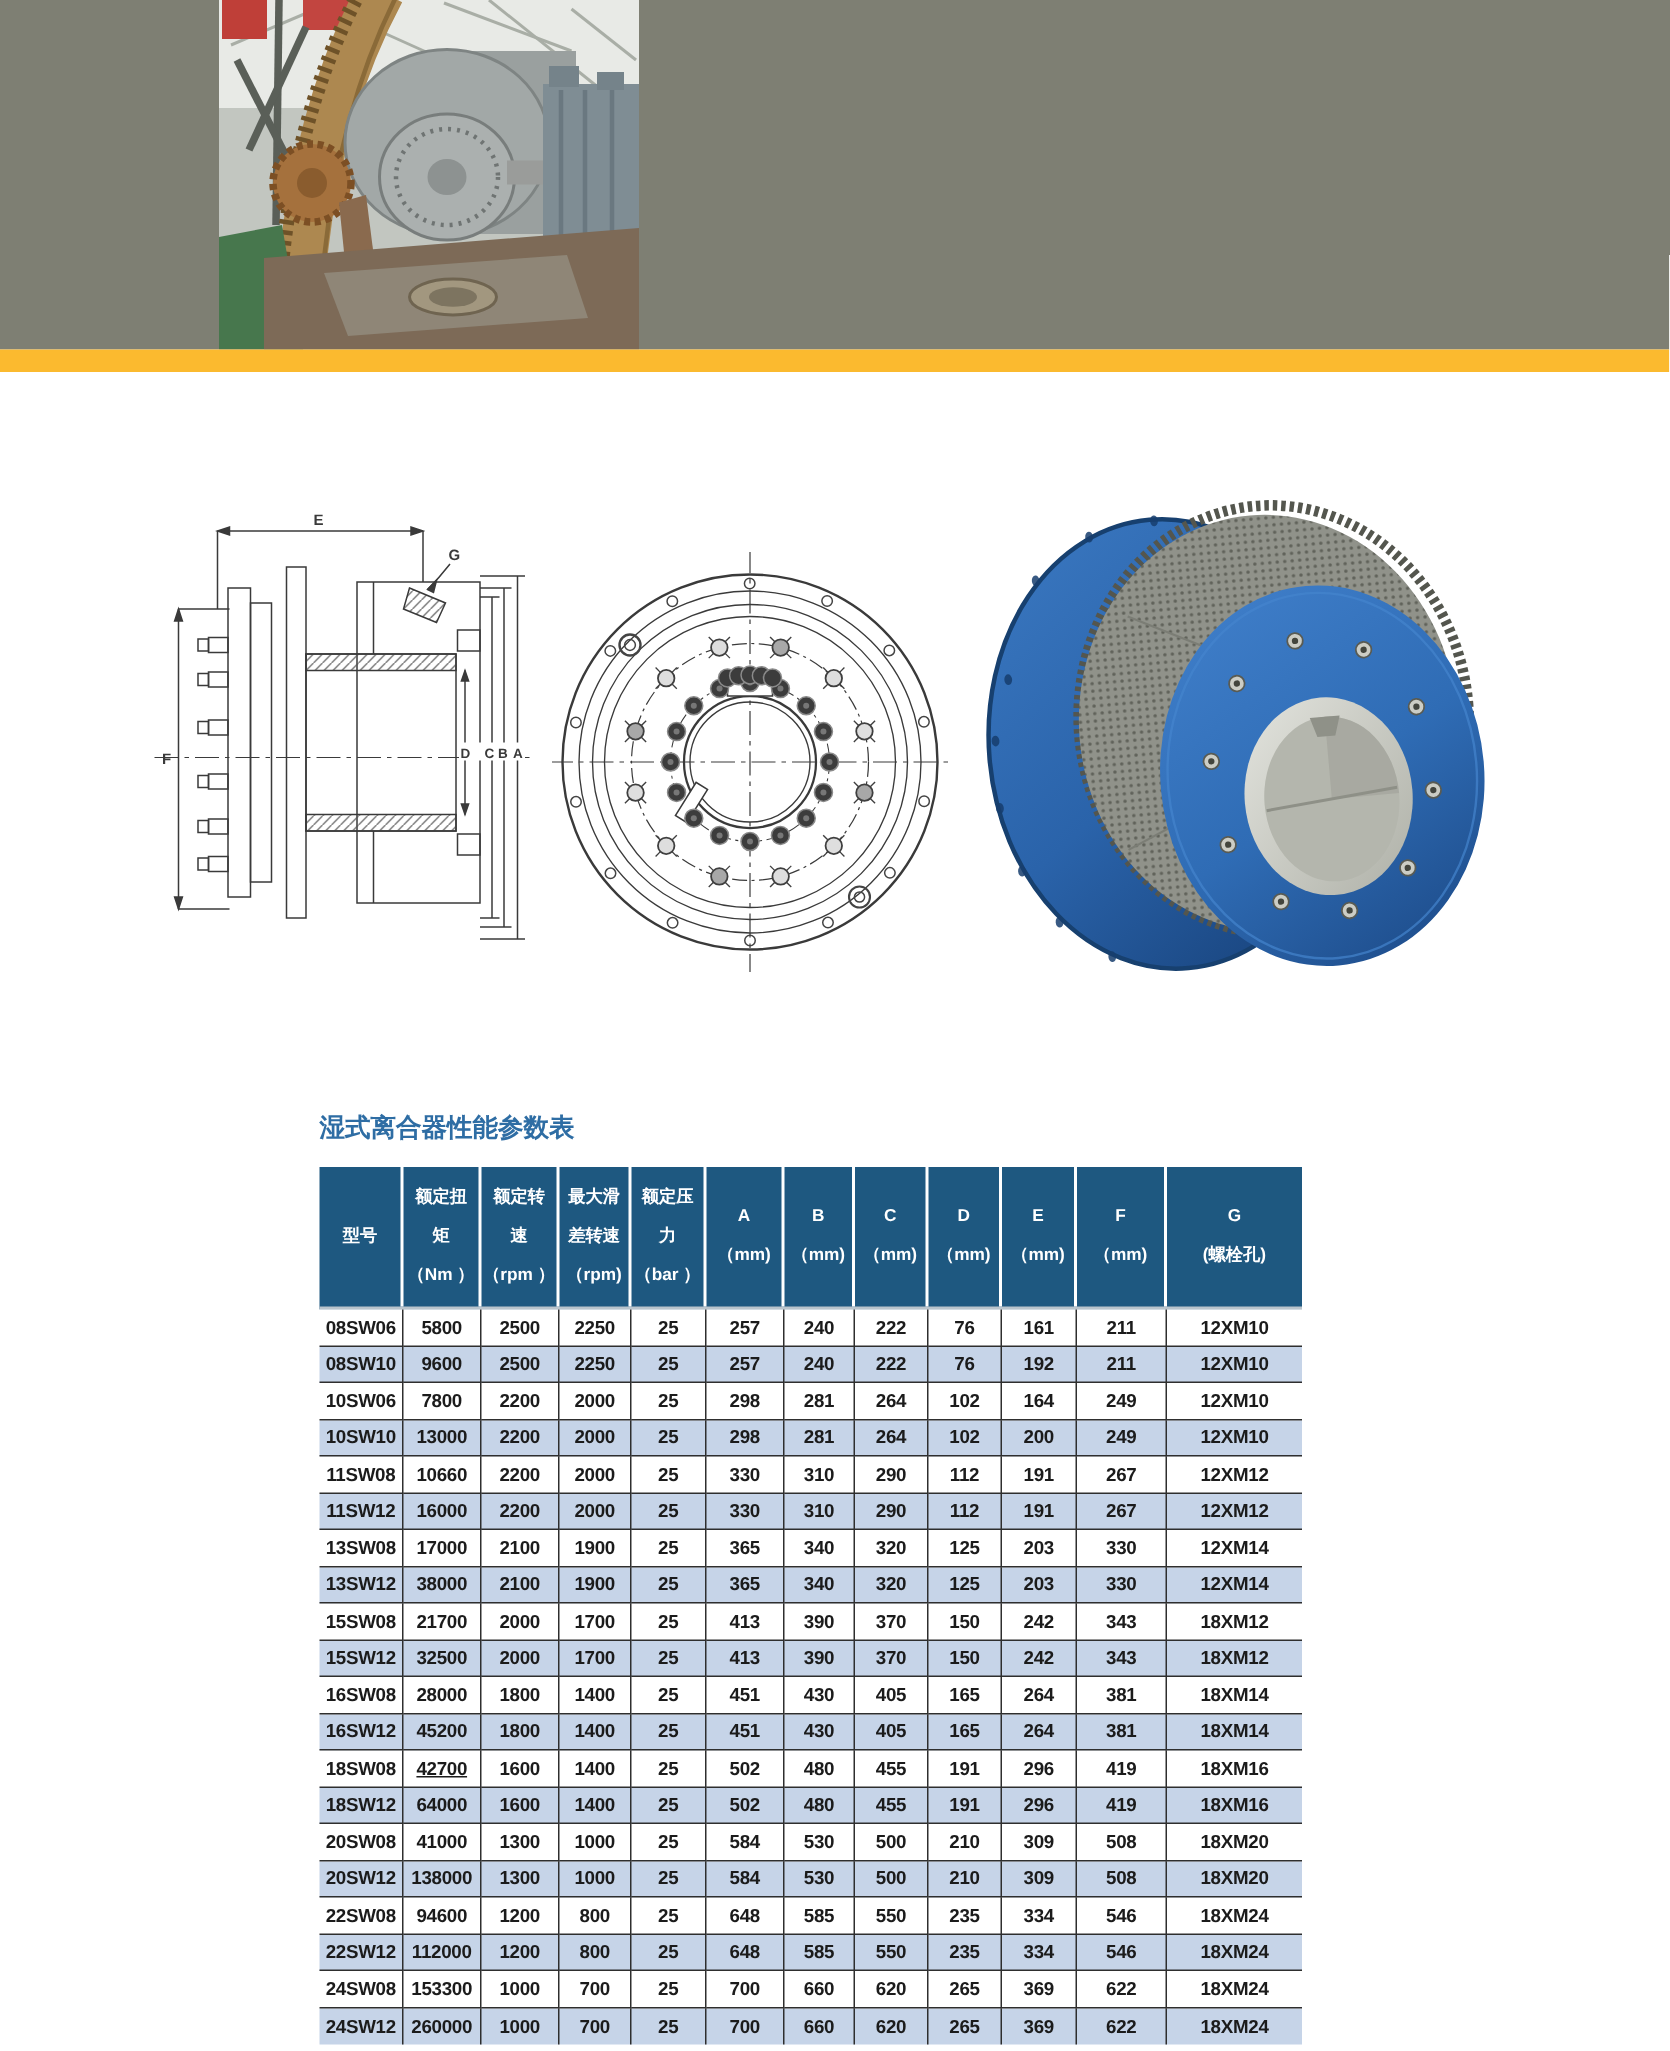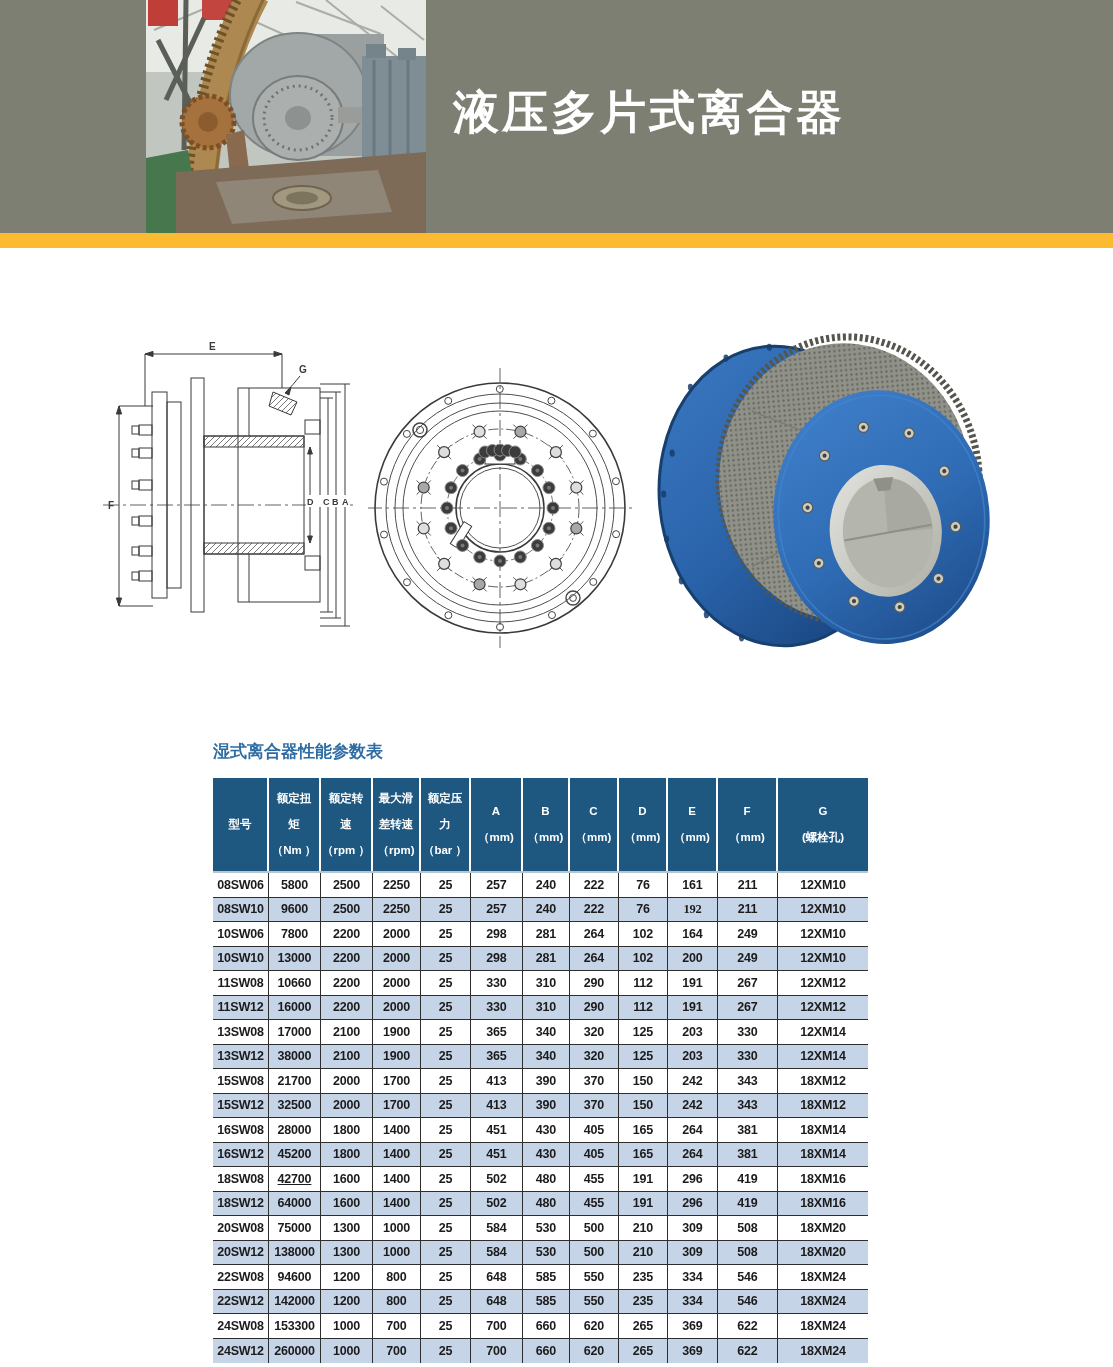--- a/index.html
+++ b/index.html
@@ -82,21 +82,20 @@
     <rect x="252" y="48" width="18" height="12" fill="#75838a"></rect>
 
     <polygon points="0,158 42,150 56,233 0,233" fill="#47774d"></polygon>
 
     <polygon points="30,172 280,152 280,233 30,233" fill="#7d6a57"></polygon>
     <polygon points="70,182 232,170 246,212 86,224" fill="#8f8677"></polygon>
     <ellipse cx="156" cy="198" rx="29" ry="12" fill="#a2977f" stroke="#6f6450" stroke-width="2"></ellipse>
     <ellipse cx="156" cy="198" rx="16" ry="6.5" fill="#7d7460"></ellipse>
   </svg>
 
-  <div class="abs hero-title">液压多片式离合器</div>
 
   <div class="abs accent-bar"></div>
 
   <svg class="abs" style="left:95px;top:340px;" width="265" height="310" viewBox="0 0 265 310">
     <defs>
       <pattern id="hatch" width="6" height="6" patternUnits="userSpaceOnUse">
         <path d="M0,6 L6,0" stroke="#555" stroke-width="0.8"></path>
       </pattern>
     </defs>
     <g stroke="#3a3a3a" stroke-width="1" fill="none">
@@ -460,21 +459,21 @@
       <div class="trow alt">
         <div class="td" style="width: 56px;">08SW10</div>
         <div class="td" style="width: 52px;">9600</div>
         <div class="td" style="width: 52px;">2500</div>
         <div class="td" style="width: 48px;">2250</div>
         <div class="td" style="width: 50px;">25</div>
         <div class="td" style="width: 52px;">257</div>
         <div class="td" style="width: 47px;">240</div>
         <div class="td" style="width: 49px;">222</div>
         <div class="td" style="width: 49px;">76</div>
-        <div class="td" style="width: 50px; font-family: Liberation Serif, serif;">192</div>
+        <div class="td" style="width: 50px;">192</div>
         <div class="td" style="width: 60px;">211</div>
         <div class="td" style="width: 90px;">12XM10</div>
       </div>
       <div class="trow">
         <div class="td" style="width: 56px;">10SW06</div>
         <div class="td" style="width: 52px;">7800</div>
         <div class="td" style="width: 52px;">2200</div>
         <div class="td" style="width: 48px;">2000</div>
         <div class="td" style="width: 50px;">25</div>
         <div class="td" style="width: 52px;">298</div>
@@ -634,21 +633,21 @@
         <div class="td" style="width: 52px;">502</div>
         <div class="td" style="width: 47px;">480</div>
         <div class="td" style="width: 49px;">455</div>
         <div class="td" style="width: 49px;">191</div>
         <div class="td" style="width: 50px;">296</div>
         <div class="td" style="width: 60px;">419</div>
         <div class="td" style="width: 90px;">18XM16</div>
       </div>
       <div class="trow">
         <div class="td" style="width: 56px;">20SW08</div>
-        <div class="td" style="width: 52px;">75000</div>
+        <div class="td" style="width: 52px;">41000</div>
         <div class="td" style="width: 52px;">1300</div>
         <div class="td" style="width: 48px;">1000</div>
         <div class="td" style="width: 50px;">25</div>
         <div class="td" style="width: 52px;">584</div>
         <div class="td" style="width: 47px;">530</div>
         <div class="td" style="width: 49px;">500</div>
         <div class="td" style="width: 49px;">210</div>
         <div class="td" style="width: 50px;">309</div>
         <div class="td" style="width: 60px;">508</div>
         <div class="td" style="width: 90px;">18XM20</div>
@@ -676,21 +675,21 @@
         <div class="td" style="width: 52px;">648</div>
         <div class="td" style="width: 47px;">585</div>
         <div class="td" style="width: 49px;">550</div>
         <div class="td" style="width: 49px;">235</div>
         <div class="td" style="width: 50px;">334</div>
         <div class="td" style="width: 60px;">546</div>
         <div class="td" style="width: 90px;">18XM24</div>
       </div>
       <div class="trow alt">
         <div class="td" style="width: 56px;">22SW12</div>
-        <div class="td" style="width: 52px;">142000</div>
+        <div class="td" style="width: 52px;">112000</div>
         <div class="td" style="width: 52px;">1200</div>
         <div class="td" style="width: 48px;">800</div>
         <div class="td" style="width: 50px;">25</div>
         <div class="td" style="width: 52px;">648</div>
         <div class="td" style="width: 47px;">585</div>
         <div class="td" style="width: 49px;">550</div>
         <div class="td" style="width: 49px;">235</div>
         <div class="td" style="width: 50px;">334</div>
         <div class="td" style="width: 60px;">546</div>
         <div class="td" style="width: 90px;">18XM24</div>

